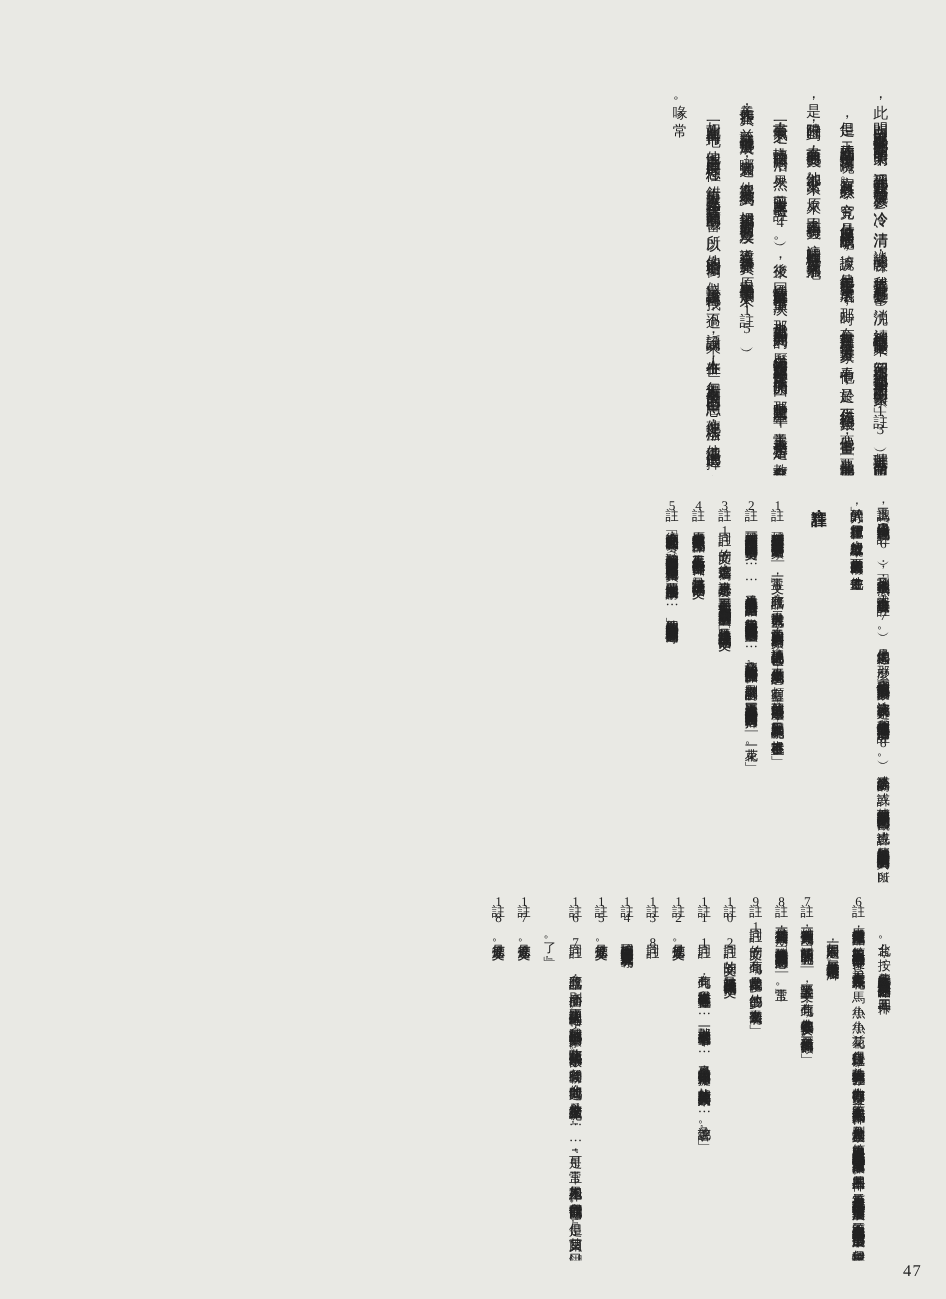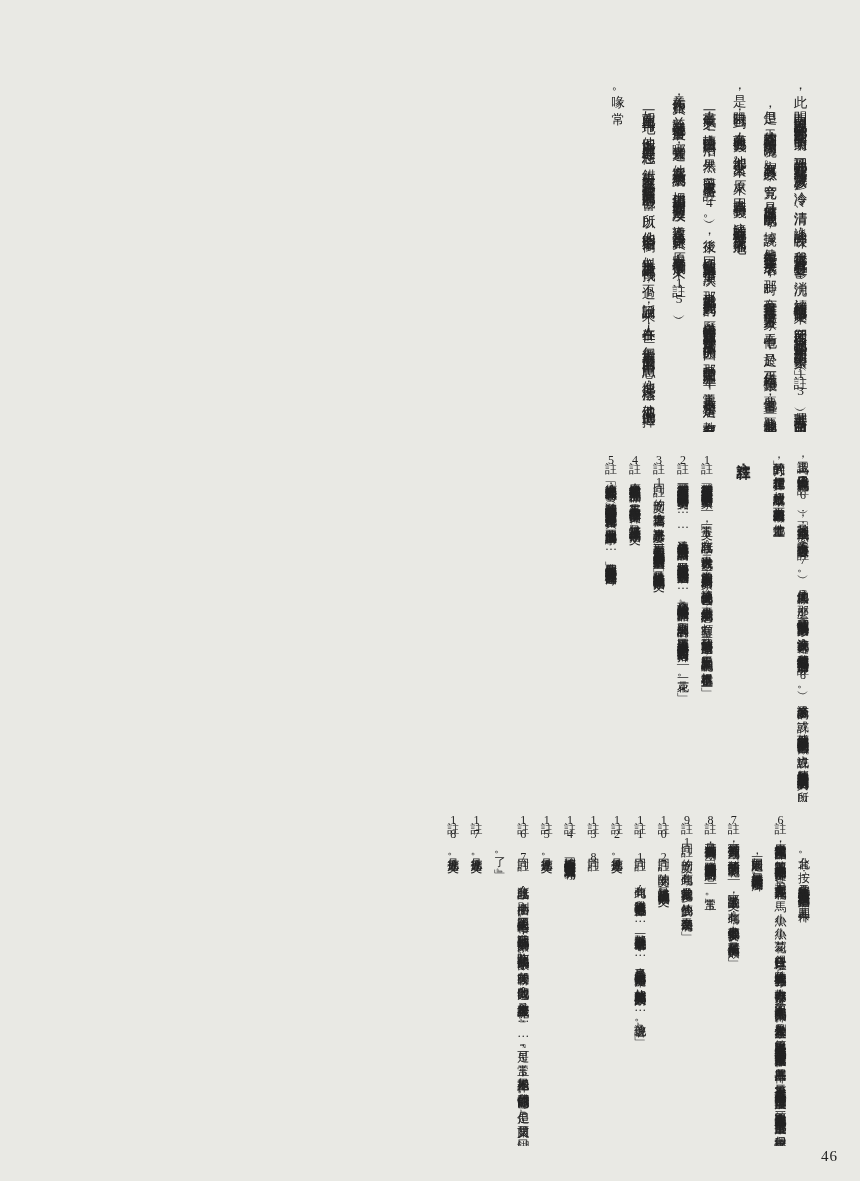--- a/index.html
+++ b/index.html
@@ -110,13 +110,13 @@
     <span class="note-label">註16</span><span>同註7。有此段話：「一則小插曲，正說明了常玉的性格。我請他到巴黎近郊的家中，吃北非阿拉伯式的小米飯。餐後閒聊，他向我問道：『爲什麼您夫人不工作呢？』……『可是，常玉，如果她不工作，我們僅能餬口而已。』『但是，艾爾貝，餬口，那也就夠了。』」</span>
   </p>
   <p class="note">
     <span class="note-label">註17</span><span>見席德進文。</span>
   </p>
   <p class="note">
     <span class="note-label">註18</span><span>見席德進文。</span>
   </p>
 </div>
 
-<div class="page-number">46</div>
+<div class="page-number">47</div>
 
 </body></html>

